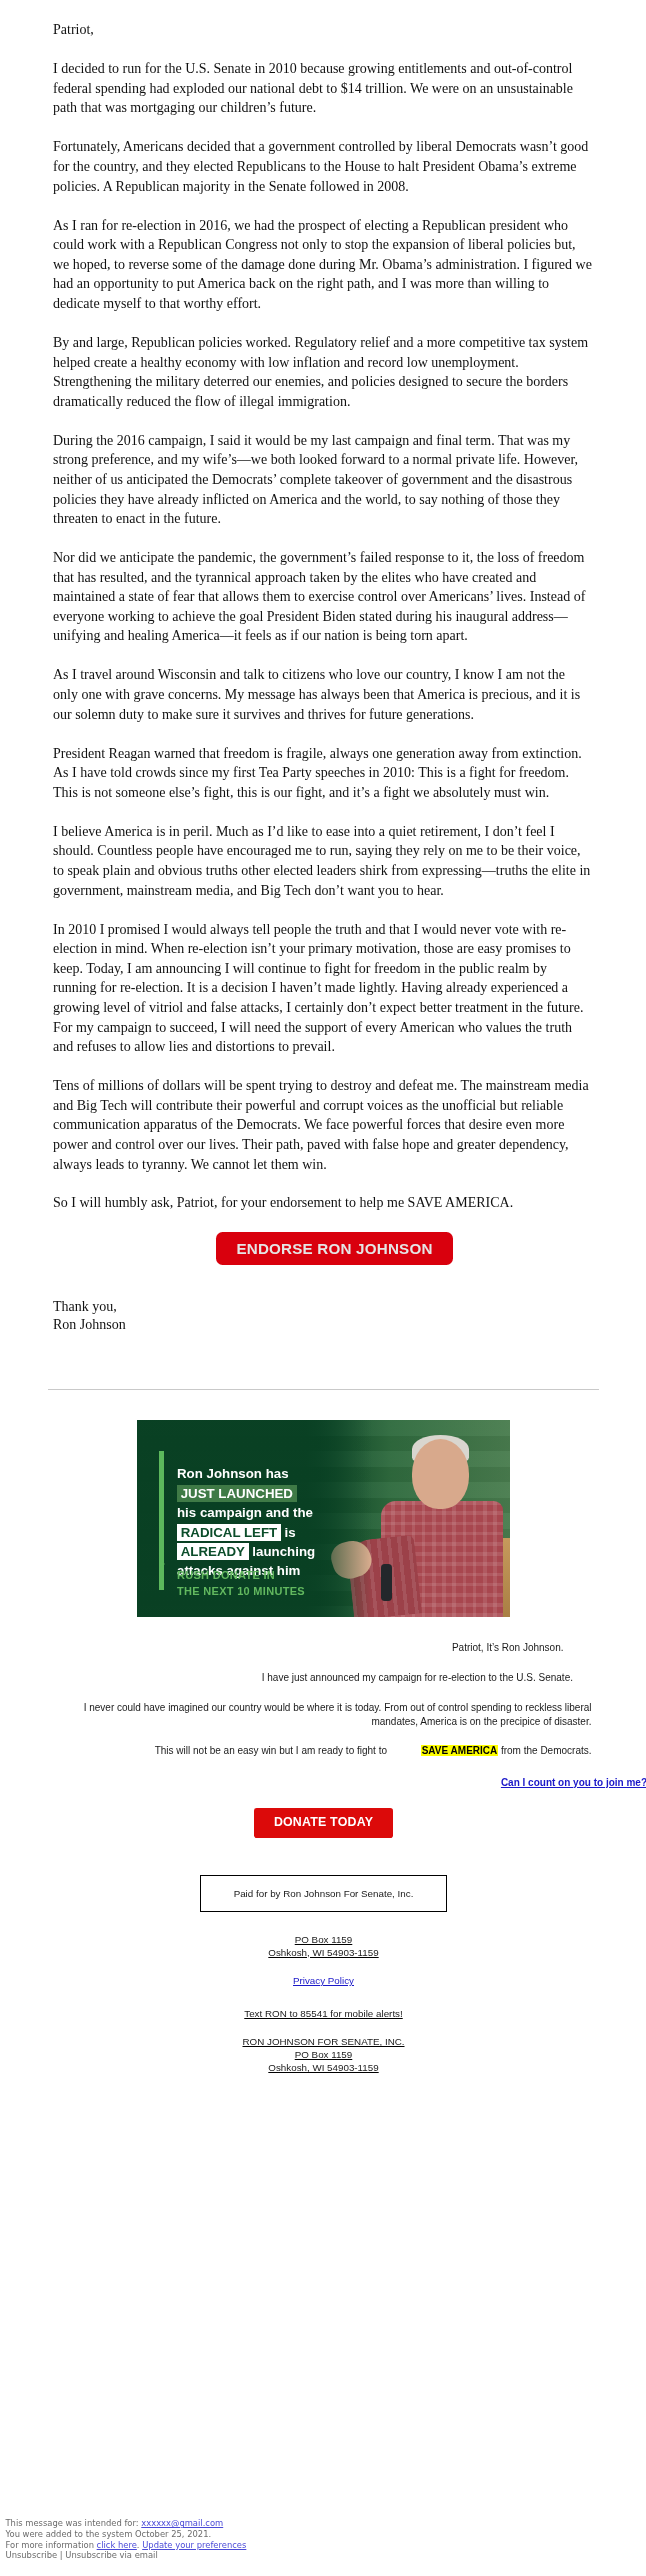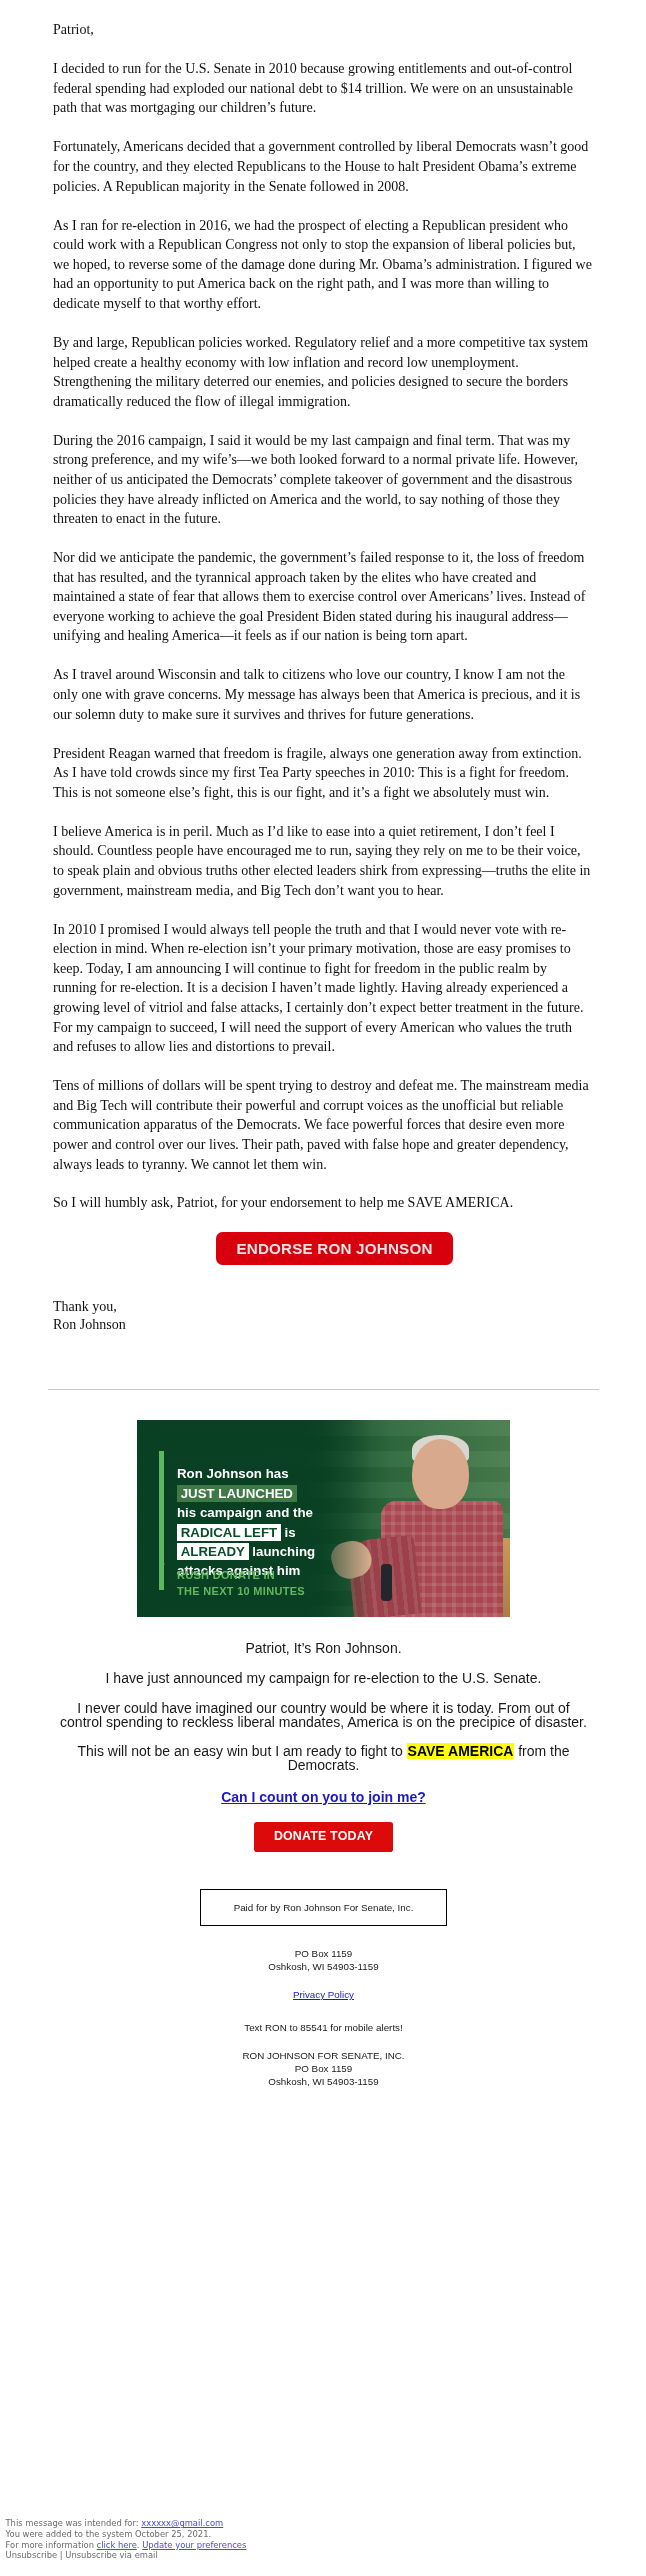--- a/index.html
+++ b/index.html
@@ -217,35 +217,36 @@
   }
   .banner .photo .podium {
     position: absolute;
     right: 0; bottom: 0;
     width: 46px; height: 79px;
     background: linear-gradient(to bottom, #c69a5c, #a97f44);
   }
 
   .promo-text {
     font-family: "Liberation Sans", "DejaVu Sans", sans-serif;
-    font-size: 14px;
+    font-size: 10px;
     line-height: 14px;
     color: #1a1a1a;
-    text-align: center;
+    text-align: right;
     margin: 0 auto;
   }
   .promo-line-1 { margin: 24px auto 0 auto; width: 480px; }
   .promo-line-2 { margin: 15.7px auto 0 auto; width: 499px; }
   .promo-line-3 { margin: 15.7px auto 0 auto; width: 536px; }
   .promo-line-4 { margin: 15.7px auto 0 auto; width: 536px; }
   .hl-yellow {
     background: #ffff00;
     font-weight: bold;
     color: #000000;
     padding: 0 0.9px;
+    margin-left: 31px;
   }
   .join-link {
     color: #1b18c9;
     text-decoration: underline;
     font-weight: bold;
   }
 
   .donate-wrap {
     text-align: center;
     margin-top: 17.6px;
@@ -259,21 +260,21 @@
     font-size: 12.4px;
     padding: 8.3px 19.4px 9.2px 19.4px;
     border-radius: 2.8px;
     border: none;
     text-decoration: none;
     line-height: 1;
     letter-spacing: 0.2px;
   }
 
   
-  .footer { text-align: center; }
+  .footer { text-align: center; text-decoration: underline; }
   .paid-box {
     display: inline-block;
     border: 0.9px solid #000000;
     padding: 12px 33px;
     margin-top: 37px;
     font-family: "Liberation Sans", "DejaVu Sans", sans-serif;
     font-size: 9.8px;
     color: #1a1a1a;
     line-height: 1.2;
   }

